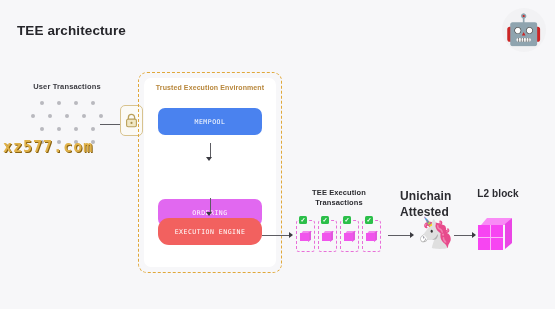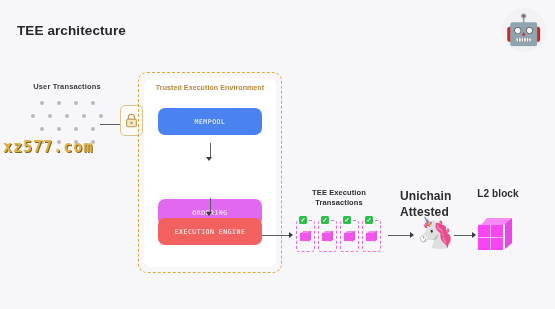--- a/index.html
+++ b/index.html
@@ -109,21 +109,21 @@
   
   .pbox {
     position: absolute; left: 158px; width: 104px; height: 27px;
     border-radius: 7px;
     display: flex; align-items: center; justify-content: center;
     font-family: "DejaVu Sans Mono", monospace;
     font-size: 6.5px; color: #ffffff; letter-spacing: .5px;
   }
   .pbox.mempool   { top: 108px; background: #4a82ef; }
   .pbox.ordering  { top: 163px; background: #e168f0; margin-top: 36px; }
-  .pbox.execution { top: 218px; background: #f2615f; }
+  .pbox.execution { top: 218px; background: #f2615f; border-radius: 11px; }
 
   
   .fb-group { position: absolute; left: 293px; top: 188px; width: 92px; }
   .fb-label {
     font-size: 7.5px; font-weight: bold; color: #2c2c31;
     text-align: center; line-height: 1.35; letter-spacing: .1px;
   }
   .fb-row {
     position: absolute; left: 296px; top: 220px;
     display: flex; gap: 3px;

